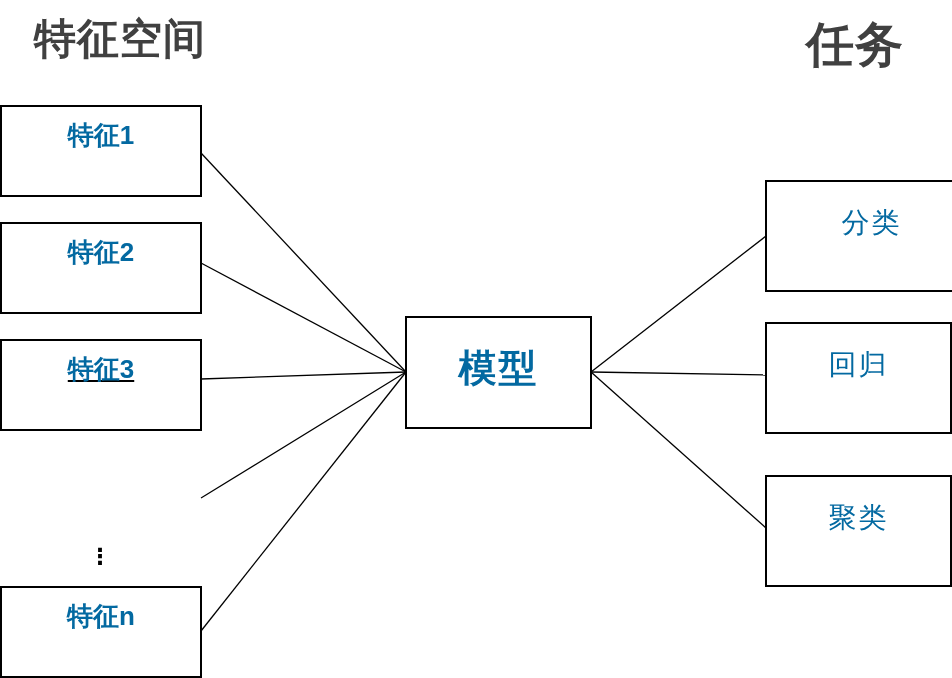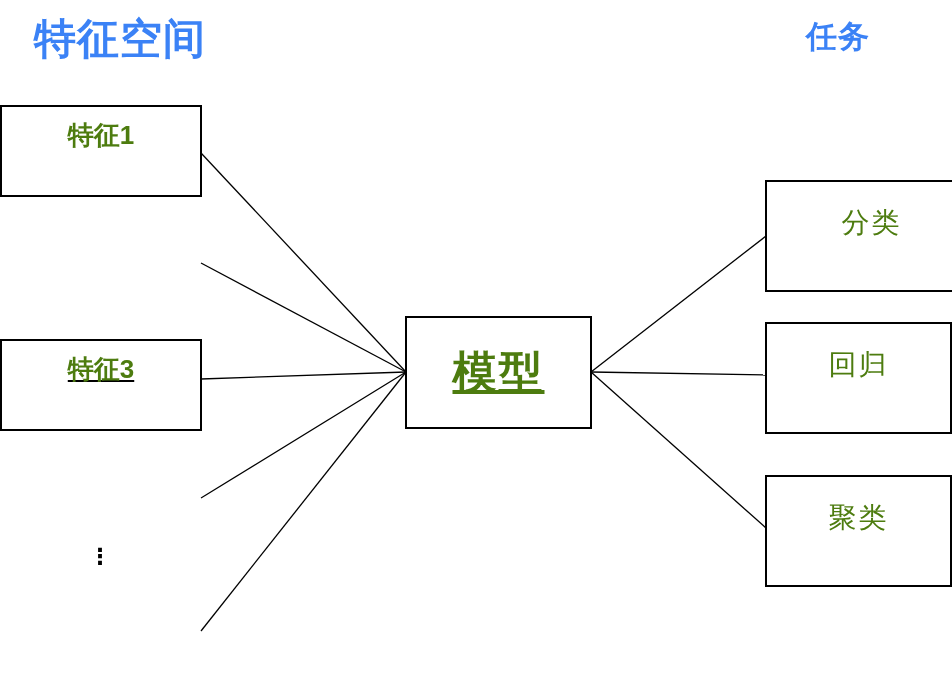--- a/index.html
+++ b/index.html
@@ -22,49 +22,49 @@
     position: absolute;
     left: 0;
     top: 0;
     width: 952px;
     height: 678px;
     pointer-events: none;
   }
   .heading {
     position: absolute;
     font-weight: bold;
-    color: #3b82f6;
+    color: #404040;
     white-space: nowrap;
     line-height: 1;
   }
   .heading-left {
     left: 34px;
     top: 18px;
     font-size: 42px;
     letter-spacing: 1px;
   }
   .heading-right {
     left: 806px;
     top: 21px;
-    font-size: 31px;
+    font-size: 48px;
     letter-spacing: 1px;
   }
   .node {
     position: absolute;
     box-sizing: border-box;
     border: 2px solid #000000;
     background: #ffffff;
     color: #000000;
     display: block;
   }
   .node .label {
     display: block;
     width: 100%;
     text-align: center;
-    color: #4d7c0f;
+    color: #0369a1;
     white-space: nowrap;
   }
   
   .node-feature {
     left: 0px;
     width: 202px;
     height: 92px;
   }
   .node-feature .label {
     font-weight: bold;
@@ -74,24 +74,23 @@
   }
   
   .node-model {
     left: 405px;
     top: 316px;
     width: 187px;
     height: 113px;
   }
   .node-model .label {
     font-weight: bold;
-    font-size: 44px;
+    font-size: 38px;
     padding-top: 25px;
     letter-spacing: 2px;
-    text-decoration: underline;
   }
   
   .node-task {
     left: 765px;
     width: 187px;
     height: 112px;
   }
   .node-task .label {
     font-weight: normal;
     font-size: 28px;
@@ -126,22 +125,28 @@
       <line x1="591" y1="372" x2="766" y2="528" stroke="#000000" stroke-width="1.3"></line>
     </svg>
 
   <div class="heading heading-left">特征空间</div>
 
   <div class="heading heading-right">任务</div>
 
   <div class="node node-feature" style="left: 0px; top: 105px; width: 202px; height: 92px;">
     <span class="label">特征1</span>
   </div>
+  <div class="node node-feature" style="left: 0px; top: 222px; width: 202px; height: 92px;">
+    <span class="label">特征2</span>
+  </div>
   <div class="node node-feature" style="left: 0px; top: 339px; width: 202px; height: 92px; text-decoration: underline;">
     <span class="label">特征3</span>
+  </div>
+  <div class="node node-feature" style="left: 0px; top: 586px; width: 202px; height: 92px;">
+    <span class="label">特征n</span>
   </div>
 
   <div class="ellipsis">⋮</div>
 
   <div class="node node-model" style="left: 405px; top: 316px; width: 187px; height: 113px;">
     <span class="label">模型</span>
   </div>
 
   <div class="node node-task" style="left: 765px; top: 180px; width: 213px; height: 112px;">
     <span class="label">分类</span>

